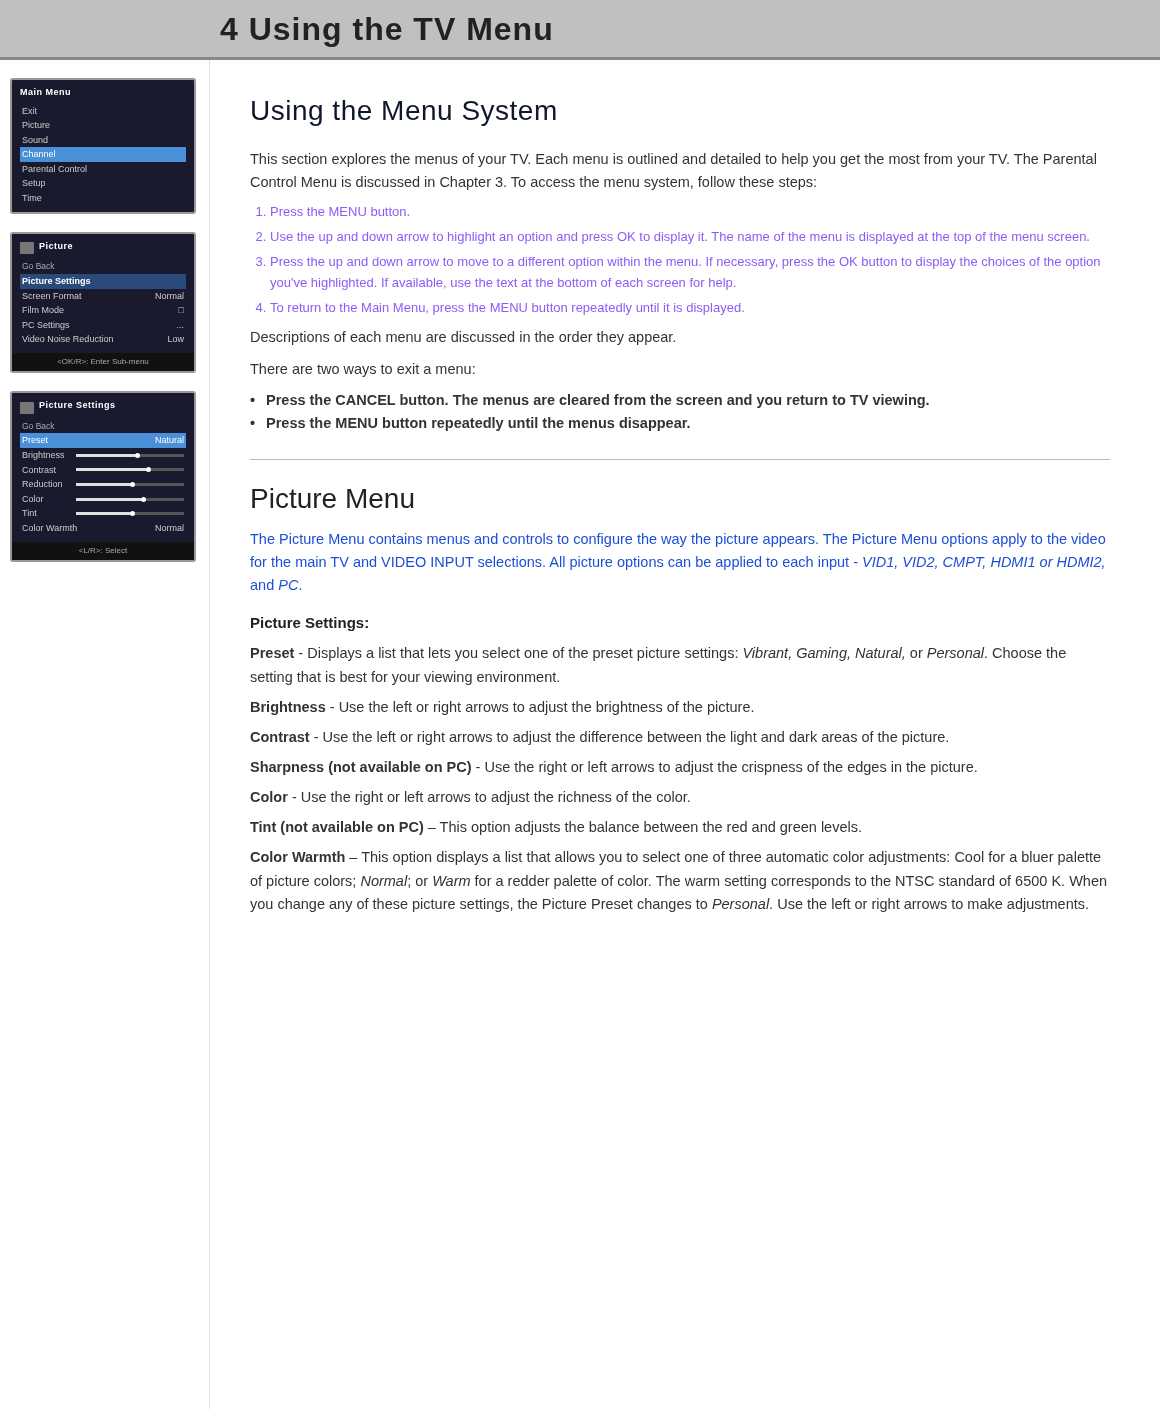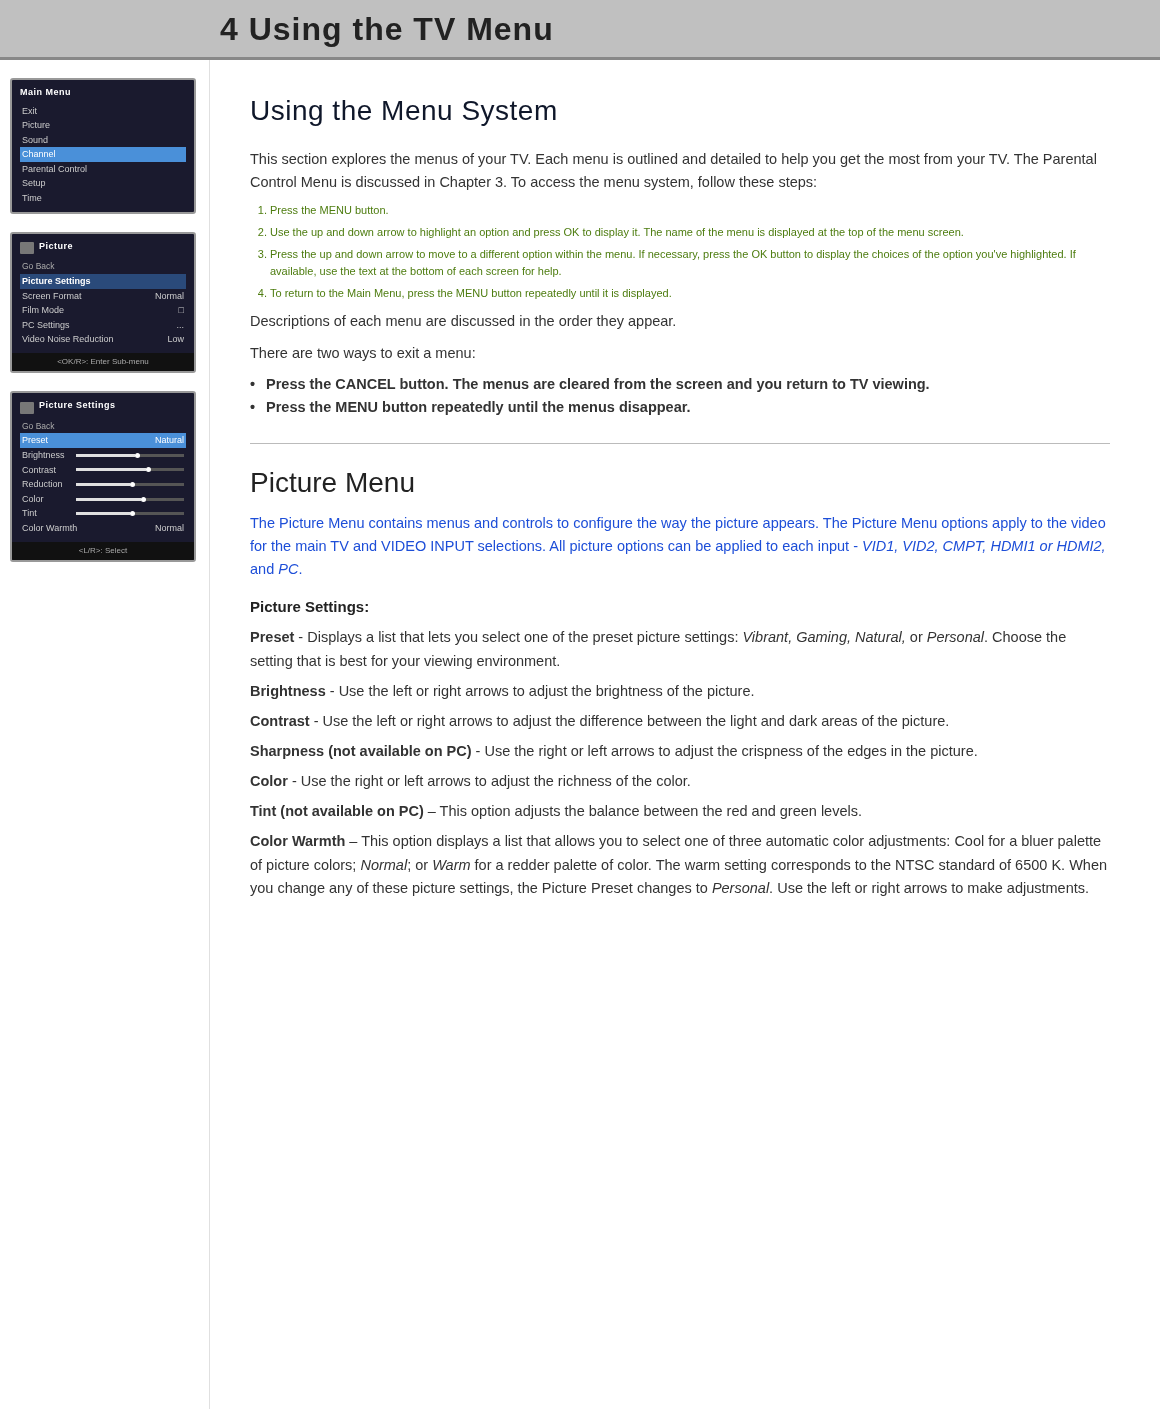--- a/index.html
+++ b/index.html
@@ -162,22 +162,22 @@
     }
     .body-text p {
       margin-bottom: 6px;
     }
 
     ol.steps {
       margin-left: 20px;
       margin-bottom: 8px;
     }
     ol.steps li {
-      font-size: 11px;
-      color: #4d7c0f;
+      font-size: 13px;
+      color: #8b5cf6;
       line-height: 1.6;
       margin-bottom: 4px;
     }
 
     ul.bullets {
       list-style: none;
       margin-bottom: 8px;
     }
     ul.bullets li {
       font-size: 14.5px;

